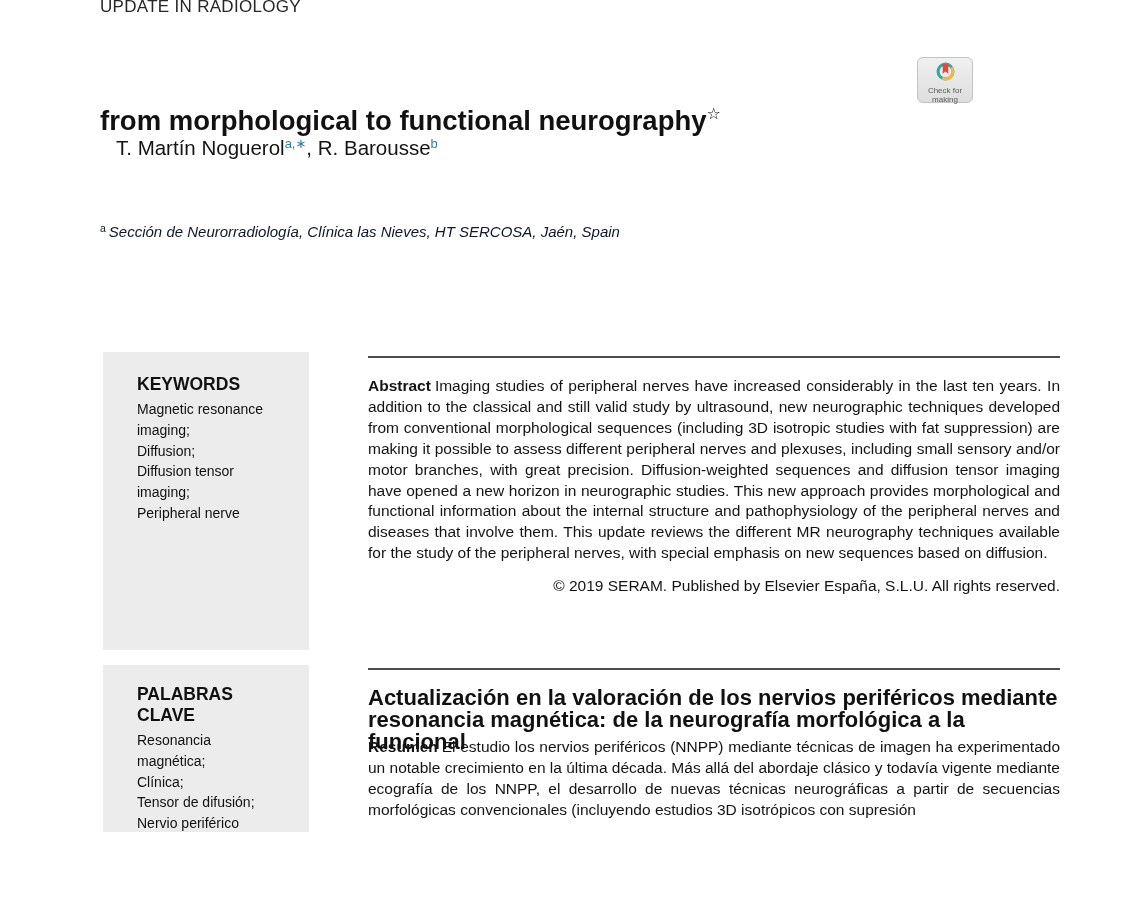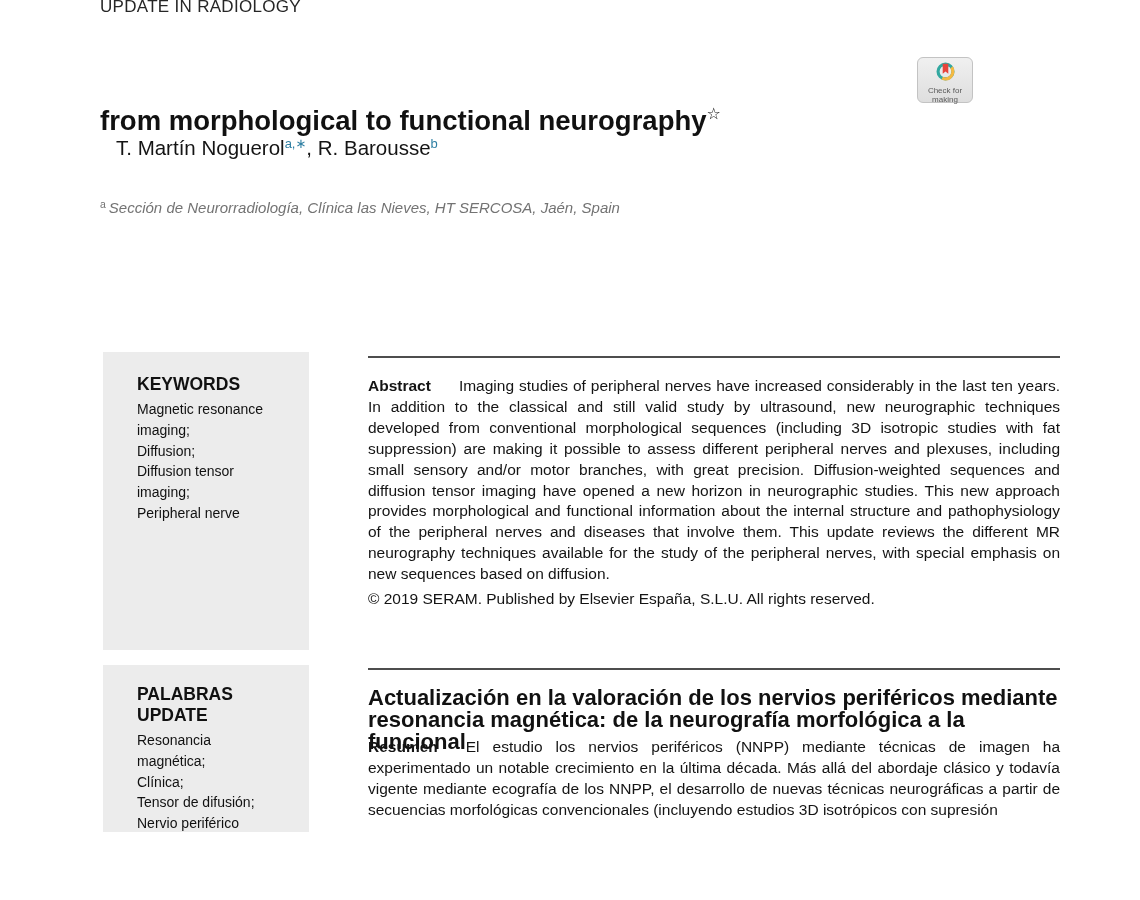--- a/index.html
+++ b/index.html
@@ -78,25 +78,25 @@
   .authors sup {
     font-size: 13px;
     color: #2e7fa3;
     vertical-align: 7px;
     line-height: 0;
   }
 
   .affiliations {
     position: absolute;
     left: 100px;
-    top: 194px;
+    top: 218px;
     font-size: 15px;
     font-style: italic;
     line-height: 21.5px;
-    color: #737373;
+    color: #0f172a;
   }
   .affiliations sup {
     font-style: normal;
     font-size: 10.5px;
     vertical-align: 5px;
     margin-right: 3px;
   }
 
   .history {
     position: absolute;
@@ -147,24 +147,25 @@
     color: #141414;
   }
   #abstract-en { top: 376px; }
   #resumen-es  { top: 737px; }
   .abstract-block p {
     margin: 0;
     text-align: justify;
   }
   .para-label {
     font-weight: 700;
-    padding-right: 28px;
+    padding-right: 4px;
   }
   .copyright-line {
-    margin-top: 4px;
+    margin-top: 12px;
+    text-align: right;
   }
 
   .spanish-title {
     position: absolute;
     left: 368px;
     top: 687px;
     width: 700px;
     font-size: 22px;
     font-weight: 700;
     line-height: 22px;
@@ -230,21 +231,21 @@
   <div class="rule" id="rule-abstract"></div>
 
   <div class="abstract-block" id="abstract-en">
     <p lang="en">
       <span class="para-label">Abstract</span><span>Imaging studies of peripheral nerves have increased considerably in the last ten years. In addition to the classical and still valid study by ultrasound, new neurographic techniques developed from conventional morphological sequences (including 3D isotropic studies with fat suppression) are making it possible to assess different peripheral nerves and plexuses, including small sensory and/or motor branches, with great precision. Diffusion-weighted sequences and diffusion tensor imaging have opened a new horizon in neurographic studies. This new approach provides morphological and functional information about the internal structure and pathophysiology of the peripheral nerves and diseases that involve them. This update reviews the different MR neurography techniques available for the study of the peripheral nerves, with special emphasis on new sequences based on diffusion.</span>
     </p>
     <div class="copyright-line">© 2019 SERAM. Published by Elsevier España, S.L.U. All rights reserved.</div>
   </div>
 
   <div class="side-box" id="palabras-box">
-    <div class="box-heading">PALABRAS UPDATE</div>
+    <div class="box-heading">PALABRAS CLAVE</div>
     <div class="box-line">Resonancia</div>
     <div class="box-line">magnética;</div>
     <div class="box-line">Clínica;</div>
     <div class="box-line">Tensor de difusión;</div>
     <div class="box-line">Nervio periférico</div>
   </div>
 
   <div class="rule" id="rule-spanish"></div>
 
   <div class="spanish-title">Actualización en la valoración de los nervios periféricos mediante resonancia magnética: de la neurografía morfológica a la funcional</div>

